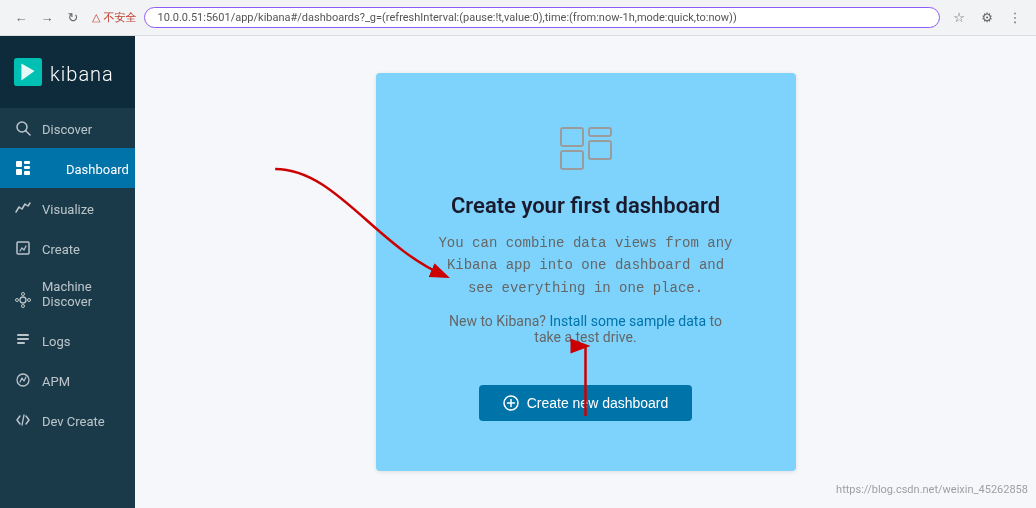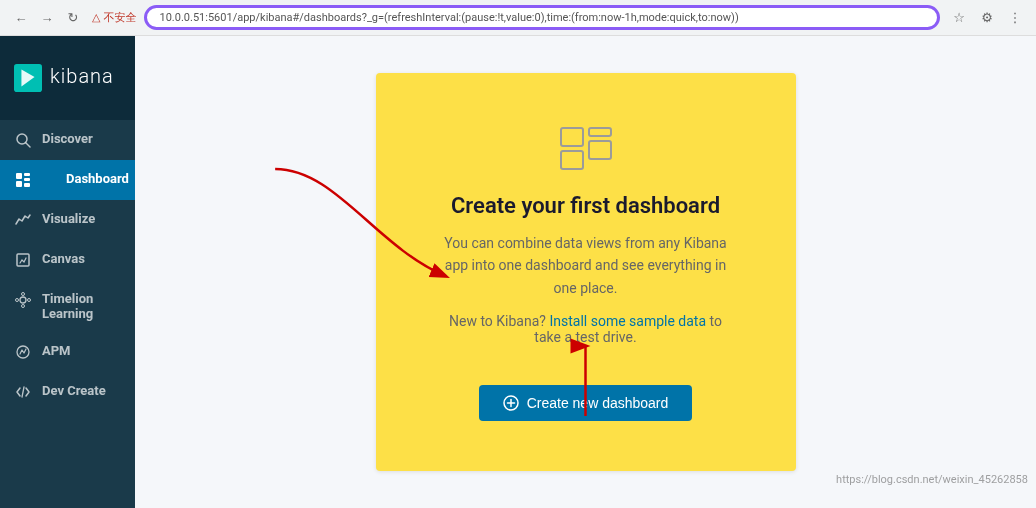--- a/index.html
+++ b/index.html
@@ -3,58 +3,58 @@
   <meta charset="utf-8">
   <style>
     * { margin: 0; padding: 0; box-sizing: border-box; }
     body { font-family: -apple-system, BlinkMacSystemFont, 'Segoe UI', Roboto, sans-serif; display: flex; flex-direction: column; height: 508px; width: 1036px; overflow: hidden; background: #f5f5f5; }
 
     
     .browser-chrome { background: #f1f3f4; border-bottom: 1px solid #ddd; padding: 6px 10px; display: flex; align-items: center; gap: 8px; height: 36px; }
     .browser-nav-buttons { display: flex; gap: 4px; align-items: center; }
     .nav-btn { width: 22px; height: 22px; border-radius: 50%; border: none; background: transparent; cursor: pointer; display: flex; align-items: center; justify-content: center; color: #666; font-size: 13px; }
     .security-badge { display: flex; align-items: center; gap: 3px; color: #c0392b; font-size: 11px; background: transparent; border: none; }
-    .url-bar { flex: 1; background: white; border: 3px solid #8b5cf6; border-radius: 20px; padding: 3px 12px; font-size: 12px; color: #333; display: flex; align-items: center; }
+    .url-bar { flex: 1; background: white; border: 1px solid #8b5cf6; border-radius: 20px; padding: 3px 12px; font-size: 12px; color: #333; display: flex; align-items: center; }
     .browser-actions { display: flex; gap: 6px; align-items: center; }
     .browser-action-btn { width: 22px; height: 22px; border: none; background: transparent; cursor: pointer; color: #666; font-size: 13px; display: flex; align-items: center; justify-content: center; }
 
     
     .app-layout { display: flex; flex: 1; overflow: hidden; }
 
     
     .sidebar { width: 135px; background: #1a3a4a; display: flex; flex-direction: column; overflow-y: auto; }
-    .sidebar-logo { display: flex; align-items: flex-start; gap: 8px; padding: 28px 14px; background: #0d2b3a; }
+    .sidebar-logo { display: flex; align-items: flex-end; gap: 8px; padding: 22px 14px; background: #0d2b3a; }
     .logo-icon { width: 28px; height: 28px; }
     .logo-text { color: white; font-size: 20px; font-weight: 300; letter-spacing: 1px; }
 
-    .sidebar-item { display: flex; align-items: flex-start; gap: 10px; padding: 11px 14px; cursor: pointer; color: rgba(255,255,255,0.7); font-size: 13px; transition: background 0.15s; font-weight: bold; }
+    .sidebar-item { display: flex; align-items: flex-end; gap: 10px; padding: 11px 14px; cursor: pointer; color: rgba(255,255,255,0.7); font-size: 13px; transition: background 0.15s; }
     .sidebar-item.active { background: #0073a8; color: white; gap: 34px; }
     .sidebar-icon { width: 18px; height: 18px; display: flex; align-items: center; justify-content: center; flex-shrink: 0; }
     .sidebar-label { font-size: 13px; }
 
     
     .main-content { flex: 1; background: #f5f7fa; display: flex; align-items: center; justify-content: center; position: relative; overflow: hidden; }
 
     
-    .dashboard-card { background: #fde047; border-radius: 4px; padding: 50px 60px; text-align: center; max-width: 420px; box-shadow: 0 1px 4px rgba(0,0,0,0.1); position: relative; z-index: 2; }
+    .dashboard-card { background: #7dd3fc; border-radius: 4px; padding: 50px 60px; text-align: center; max-width: 420px; box-shadow: 0 1px 4px rgba(0,0,0,0.1); position: relative; z-index: 2; }
 
     .dashboard-icon-container { margin-bottom: 20px; display: flex; justify-content: center; }
 
     .dashboard-title { font-size: 22px; font-weight: 600; color: #1a1a2e; margin-bottom: 14px; }
-    .dashboard-description { font-size: 14px; color: #666; line-height: 1.6; margin-bottom: 14px; }
+    .dashboard-description { font-size: 14px; color: #666; line-height: 1.6; margin-bottom: 14px; font-family: Liberation Mono, monospace; }
     .dashboard-sample { font-size: 14px; color: #666; margin-bottom: 40px; }
     .install-link { color: #0073a8; text-decoration: none; cursor: pointer; }
 
     .create-btn { background: #0073a8; color: white; border: none; padding: 10px 24px; border-radius: 4px; font-size: 14px; cursor: pointer; display: inline-flex; align-items: center; gap: 8px; font-weight: 500; }
 
     
     .arrow-container { position: absolute; top: 0; left: 0; width: 100%; height: 100%; pointer-events: none; z-index: 1; }
 
     
-    .watermark { position: absolute; bottom: 22px; right: 8px; font-size: 11px; color: rgba(100,100,100,0.6); z-index: 10; }
+    .watermark { position: absolute; bottom: 12px; right: 8px; font-size: 11px; color: rgba(100,100,100,0.6); z-index: 10; }
 
     
     svg { display: block; }
   </style>
 </head>
 <body>
 
 <div class="browser-chrome">
   <div class="browser-nav-buttons">
     <button class="nav-btn">←</button>
@@ -120,37 +120,47 @@
       <span class="sidebar-label">Visualize</span>
     </div>
 
     <div class="sidebar-item">
       <span class="sidebar-icon">
         <svg width="16" height="16" viewBox="0 0 16 16" fill="none">
           <rect x="2" y="2" width="12" height="12" rx="1" stroke="rgba(255,255,255,0.7)" stroke-width="1.5"></rect>
           <path d="M5 11 L7 8 L9 10 L11 6" stroke="rgba(255,255,255,0.7)" stroke-width="1.2" fill="none" stroke-linecap="round"></path>
         </svg>
       </span>
-      <span class="sidebar-label">Canvas</span>
+      <span class="sidebar-label">Create</span>
     </div>
 
     <div class="sidebar-item">
       <span class="sidebar-icon">
         <svg width="16" height="16" viewBox="0 0 16 16" fill="none">
           <circle cx="8" cy="8" r="3" stroke="rgba(255,255,255,0.7)" stroke-width="1.3"></circle>
           <circle cx="8" cy="2" r="1.5" stroke="rgba(255,255,255,0.7)" stroke-width="1"></circle>
           <circle cx="8" cy="14" r="1.5" stroke="rgba(255,255,255,0.7)" stroke-width="1"></circle>
           <circle cx="2" cy="8" r="1.5" stroke="rgba(255,255,255,0.7)" stroke-width="1"></circle>
           <circle cx="14" cy="8" r="1.5" stroke="rgba(255,255,255,0.7)" stroke-width="1"></circle>
         </svg>
       </span>
-      <span class="sidebar-label">Timelion Learning</span>
-    </div>
-
-
+      <span class="sidebar-label">Machine Discover</span>
+    </div>
+
+
+    <div class="sidebar-item">
+      <span class="sidebar-icon">
+        <svg width="16" height="16" viewBox="0 0 16 16" fill="none">
+          <rect x="2" y="2" width="12" height="2" rx="1" fill="rgba(255,255,255,0.7)"></rect>
+          <rect x="2" y="6" width="12" height="2" rx="1" fill="rgba(255,255,255,0.7)"></rect>
+          <rect x="2" y="10" width="8" height="2" rx="1" fill="rgba(255,255,255,0.7)"></rect>
+        </svg>
+      </span>
+      <span class="sidebar-label">Logs</span>
+    </div>
 
     <div class="sidebar-item">
       <span class="sidebar-icon">
         <svg width="16" height="16" viewBox="0 0 16 16" fill="none">
           <circle cx="8" cy="8" r="6" stroke="rgba(255,255,255,0.7)" stroke-width="1.3"></circle>
           <polyline points="5,10 7,6 9,9 11,5" stroke="rgba(255,255,255,0.7)" stroke-width="1.2" fill="none" stroke-linecap="round" stroke-linejoin="round"></polyline>
         </svg>
       </span>
       <span class="sidebar-label">APM</span>
     </div>

